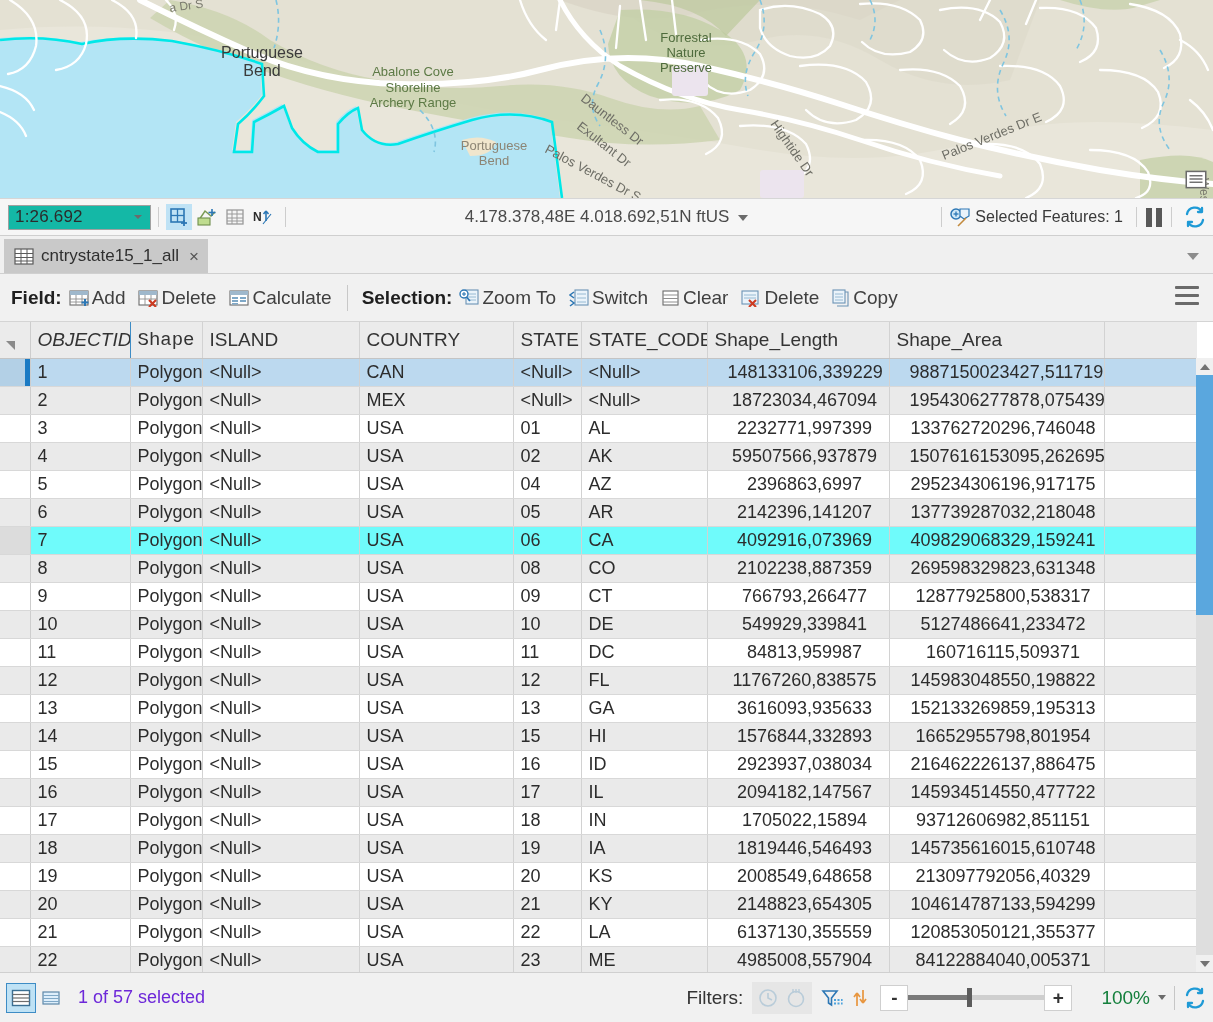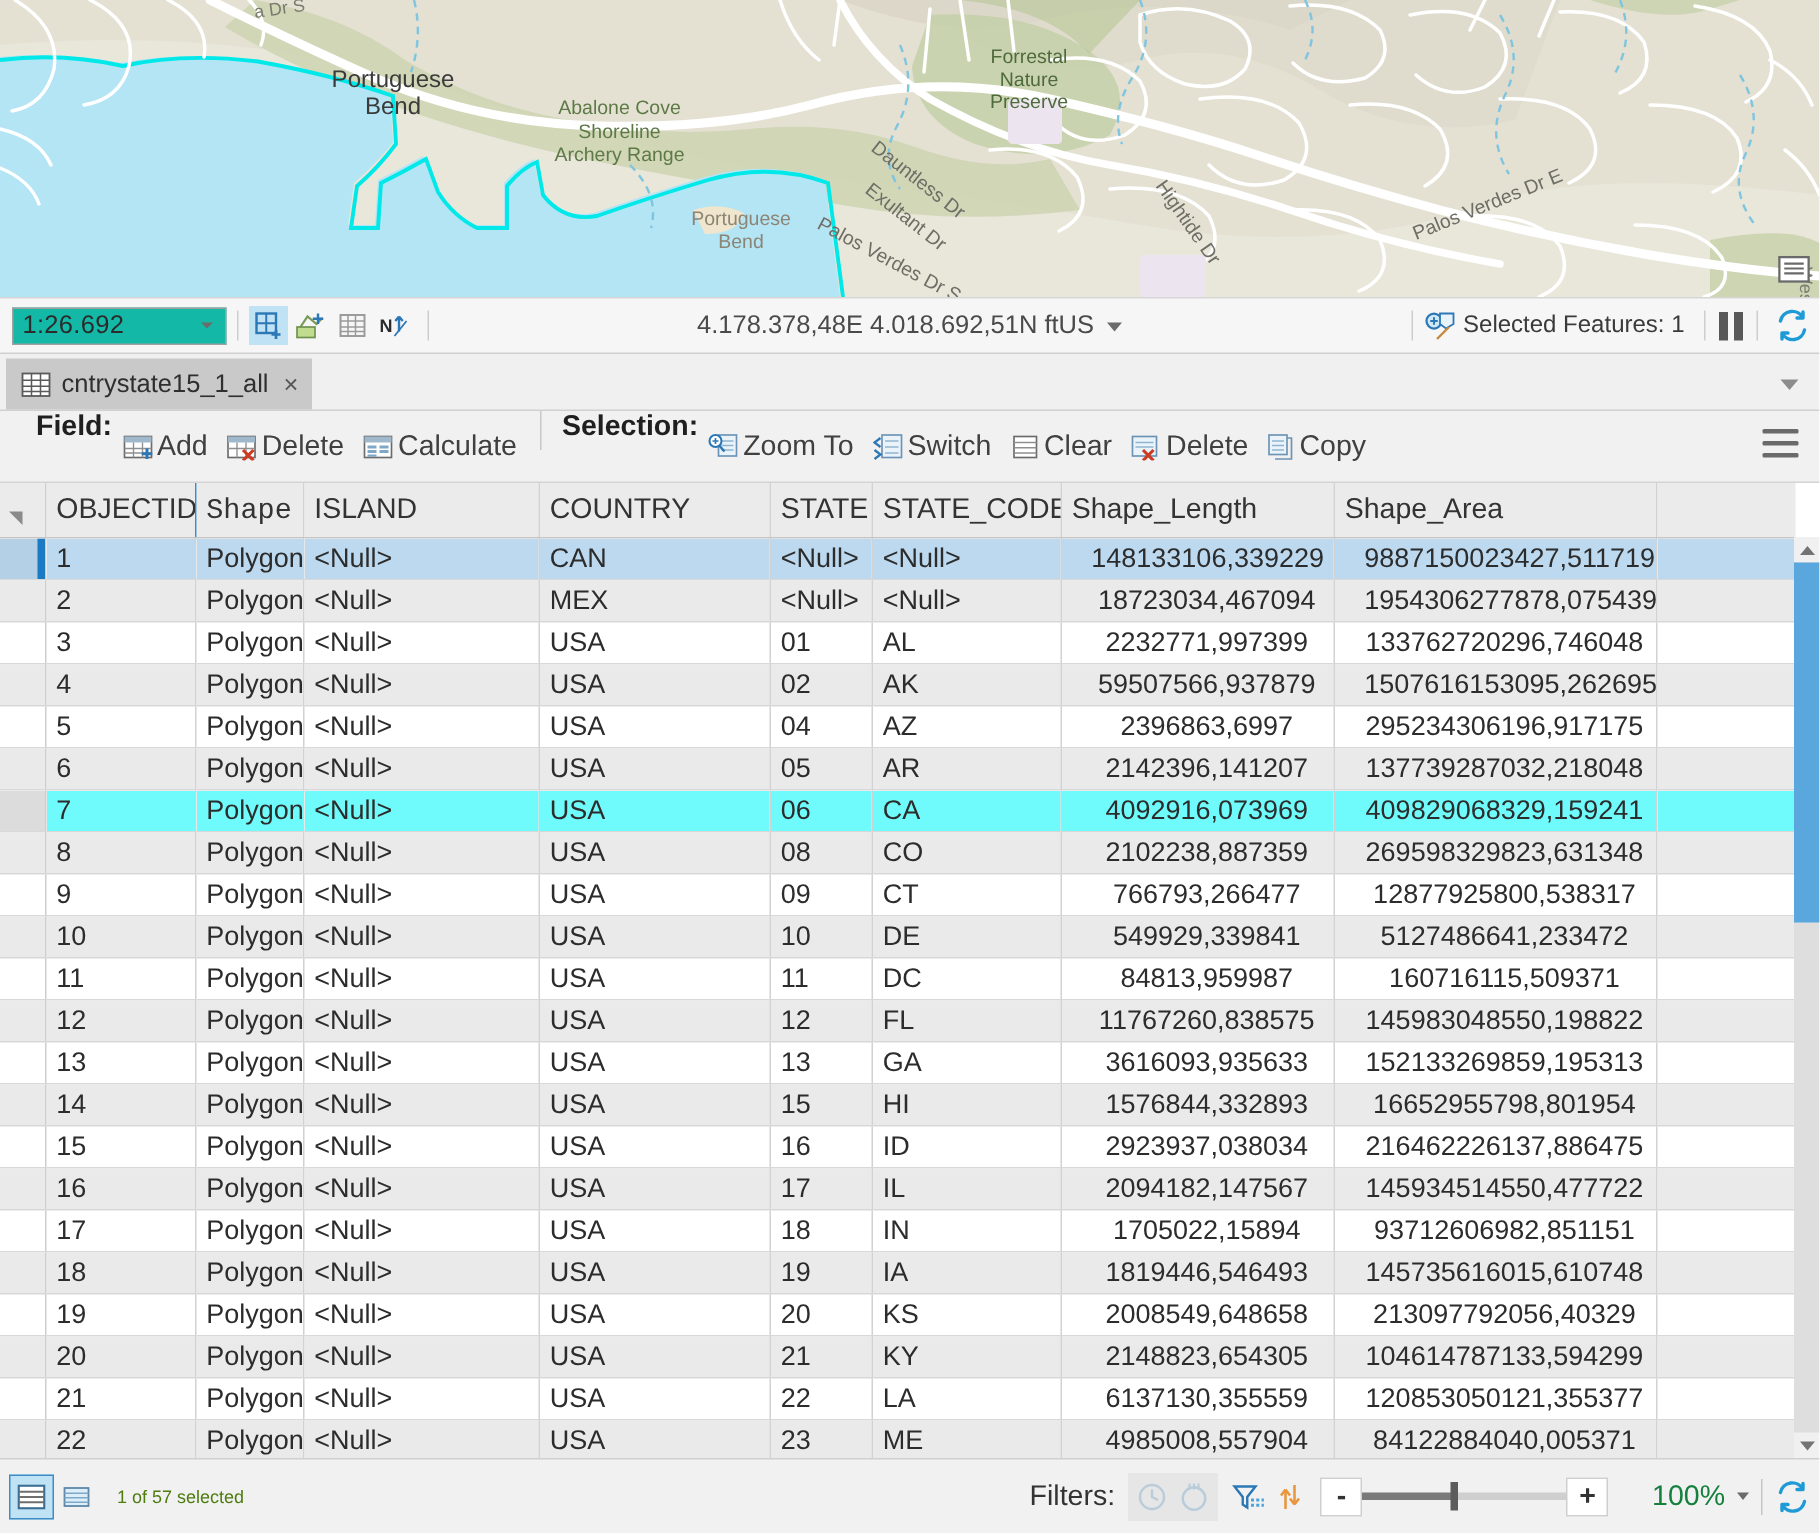--- a/index.html
+++ b/index.html
@@ -64,21 +64,21 @@
   .tab .tab-close { margin-left: 10px; font-size: 17px; color: #555; line-height: 1; }
   .tab-chevron {
     position: absolute; right: 14px; top: 17px; width: 0; height: 0;
     border-left: 6px solid transparent; border-right: 6px solid transparent; border-top: 7px solid #8c8c8c;
   }
 
   
   .tbl-toolbar {
     position: absolute; left: 0; top: 274px; width: 1213px; height: 48px;
     background: #f1f1f1; border-bottom: 1px solid #d4d4d4;
-    display: flex; padding-left: 24px;
+    display: flex; align-items: center; padding-left: 11px;
   }
   .tb-group-label { font-size: 19px; font-weight: bold; color: #1f1f1f; margin-right: 7px; }
   .tb-item { display: flex; align-items: center; margin-right: 13px; cursor: default; }
   .tb-item .tb-ico { margin-right: 3px; display: flex; align-items: center; }
   .tb-item .tb-lbl { font-size: 19px; color: #404040; }
   .tb-sep { width: 1px; height: 26px; background: #c8c8c8; margin: 0 14px 0 2px; }
   .hamburger { position: absolute; right: 14px; top: 12px; width: 24px; }
   .hamburger i { display: block; height: 3px; background: #6a6a6a; margin-bottom: 5px; border-radius: 1px; }
 
   
@@ -98,21 +98,21 @@
   th.c-rowhdr, td.c-rowhdr { width: 30px; background: #ebebeb; padding: 0; border-right: 1px solid #cdcdcd; }
   th.c-obj { width: 100px; }
   th.c-shape { width: 72px; font-family: Liberation Mono, monospace; }
   th.c-island { width: 157px; }
   th.c-country { width: 154px; }
   th.c-state { width: 68px; }
   th.c-statecode { width: 126px; }
   th.c-len { width: 182px; }
   th.c-area { width: 215px; }
   th.c-pad { width: 93px; border-right: none; }
-  th.sorted-col { background: #5aa3d9; color: #fff; border-right: 1px solid #3d8cc5; }
+  th.sorted-col { background: #5aa3d9; color: #fff; border-right: 1px solid #3d8cc5; font-style: italic; }
   .sort-tri {
     width: 0; height: 0; border-left: 9px solid transparent; border-bottom: 9px solid #8a8a8a;
     transform: rotate(-90deg); margin: 12px auto 0 6px;
   }
   td.num { text-align: center; padding-left: 20px; }
   tr.alt td { background: #eaeaea; }
   tr.plain td { background: #ffffff; }
   tr.current td { background: #bcd9ef; }
   tr.current td.c-rowhdr { background: #b3d0e6; position: relative; }
   tr.current td.c-rowhdr::after {
@@ -130,21 +130,21 @@
   .vs-thumb { position: absolute; top: 0; left: 0; width: 17px; height: 240px; background: #5aa7de; }
 
   
   .bottom-bar {
     position: absolute; left: 0; top: 972px; width: 1213px; height: 50px;
     background: #f1f1f1; border-top: 1px solid #d0d0d0; display: flex; align-items: center;
   }
   .bb-left { display: flex; align-items: center; padding-left: 6px; }
   .view-btn { width: 30px; height: 30px; display: flex; align-items: center; justify-content: center; }
   .view-btn.active { background: #bfe2f5; border: 1px solid #3d8cc5; }
-  .bb-count { font-size: 12px; color: #4d7c0f; margin-left: 12px; }
+  .bb-count { font-size: 18px; color: #6d28d9; margin-left: 12px; }
   .bb-right { position: absolute; right: 6px; display: flex; align-items: center; }
   .filters-lbl { font-size: 19px; color: #333; margin-right: 9px; }
   .filt-btn { width: 28px; height: 28px; display: flex; align-items: center; justify-content: center; }
   .filt-group { display: flex; align-items: center; background: #e6e6e6; padding: 2px; margin-right: 6px; }
   .zoom-ctl { display: flex; align-items: center; margin-left: 6px; }
   .zbtn {
     width: 28px; height: 26px; background: #fff; border: 1px solid #cfcfcf;
     display: flex; align-items: center; justify-content: center; font-size: 19px; color: #333; font-weight: bold;
   }
   .zslider { position: relative; width: 136px; height: 26px; display: flex; align-items: center; }

